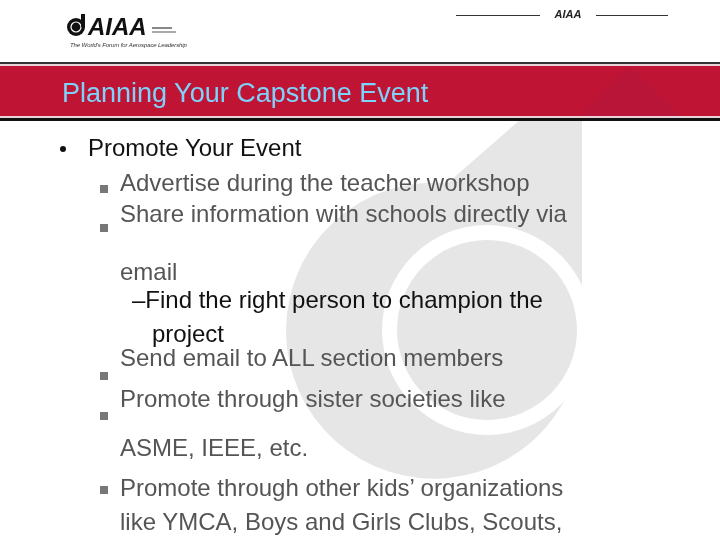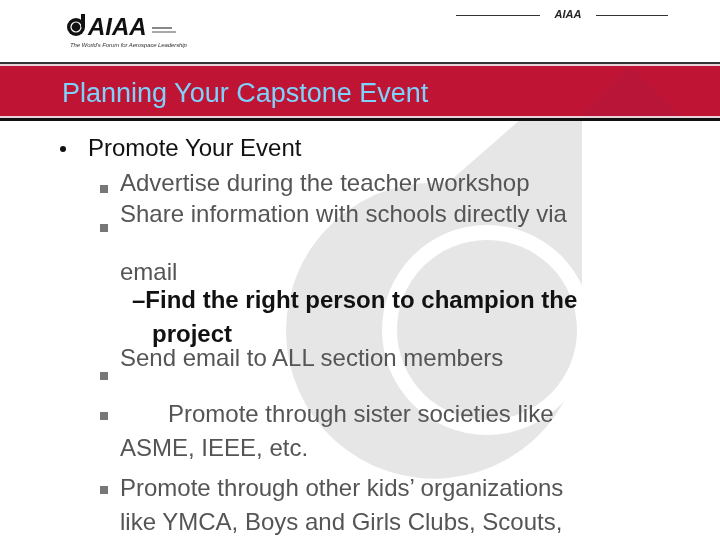--- a/index.html
+++ b/index.html
@@ -38,21 +38,21 @@
     .title {
       position: absolute; left: 62px; top: 12px; font-size: 27px; color: #7dd3fc; white-space: nowrap;
     }
     .rule-bottom-light { position: absolute; left: 0; top: 116px; width: 720px; height: 2px; background: #e8d4d8; z-index: 2; }
     .rule-bottom-dark { position: absolute; left: 0; top: 118px; width: 720px; height: 3px; background: #111; z-index: 2; }
 
     .content { position: absolute; left: 0; top: 128px; width: 720px; z-index: 3; }
     .line-item { position: absolute; white-space: nowrap; font-size: 24px; line-height: 30px; }
     .lvl1 { color: #111; }
     .lvl2 { color: #555; }
-    .lvl3 { color: #111; font-weight: bold; }
+    .lvl3 { color: #111; }
     .bullet-dot {
       position: absolute; width: 6px; height: 6px; border-radius: 50%; background: #111;
     }
     .bullet-sq { position: absolute; width: 8px; height: 8px; background: #777; }
   </style>
 </head>
 <body>
 
 <svg class="watermark" viewBox="0 0 720 540">
   <path d="M582 120 L582 330 A148 148 0 1 1 480 190 L440 190 L520 120 Z" fill="#e6e6e6"></path>
@@ -107,19 +107,19 @@
   <div class="line-item lvl2" style="left:120px;top:71px;">Share information with schools directly via</div>
   <div class="line-item lvl2" style="left:120px;top:117px;margin-top:12px;">email</div>
 
   <div class="line-item lvl3" style="left:132px;top:157px;">–Find the right person to champion the</div>
   <div class="line-item lvl3" style="left:152px;top:191px;">project</div>
 
   <div class="bullet-sq" style="left:100px;top:244px;"></div>
   <div class="line-item lvl2" style="left:120px;top:215px;">Send email to ALL section members</div>
 
   <div class="bullet-sq" style="left:100px;top:284px;"></div>
-  <div class="line-item lvl2" style="left:120px;top:271px;margin-left:48px;">Promote through sister societies like</div>
+  <div class="line-item lvl2" style="left:120px;top:256px;">Promote through sister societies like</div>
   <div class="line-item lvl2" style="left:120px;top:305px;">ASME, IEEE, etc.</div>
 
   <div class="bullet-sq" style="left:100px;top:358px;"></div>
   <div class="line-item lvl2" style="left:120px;top:345px;">Promote through other kids’ organizations</div>
   <div class="line-item lvl2" style="left:120px;top:379px;">like YMCA, Boys and Girls Clubs, Scouts,</div>
 </div>
 
 </body></html>

